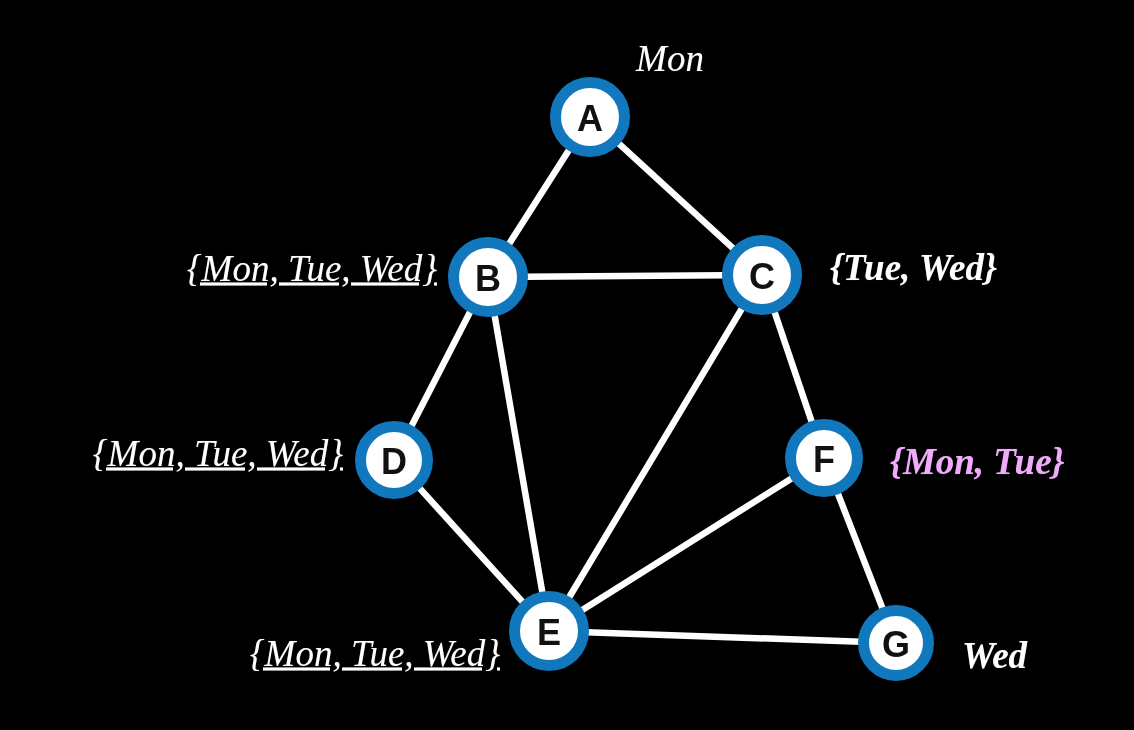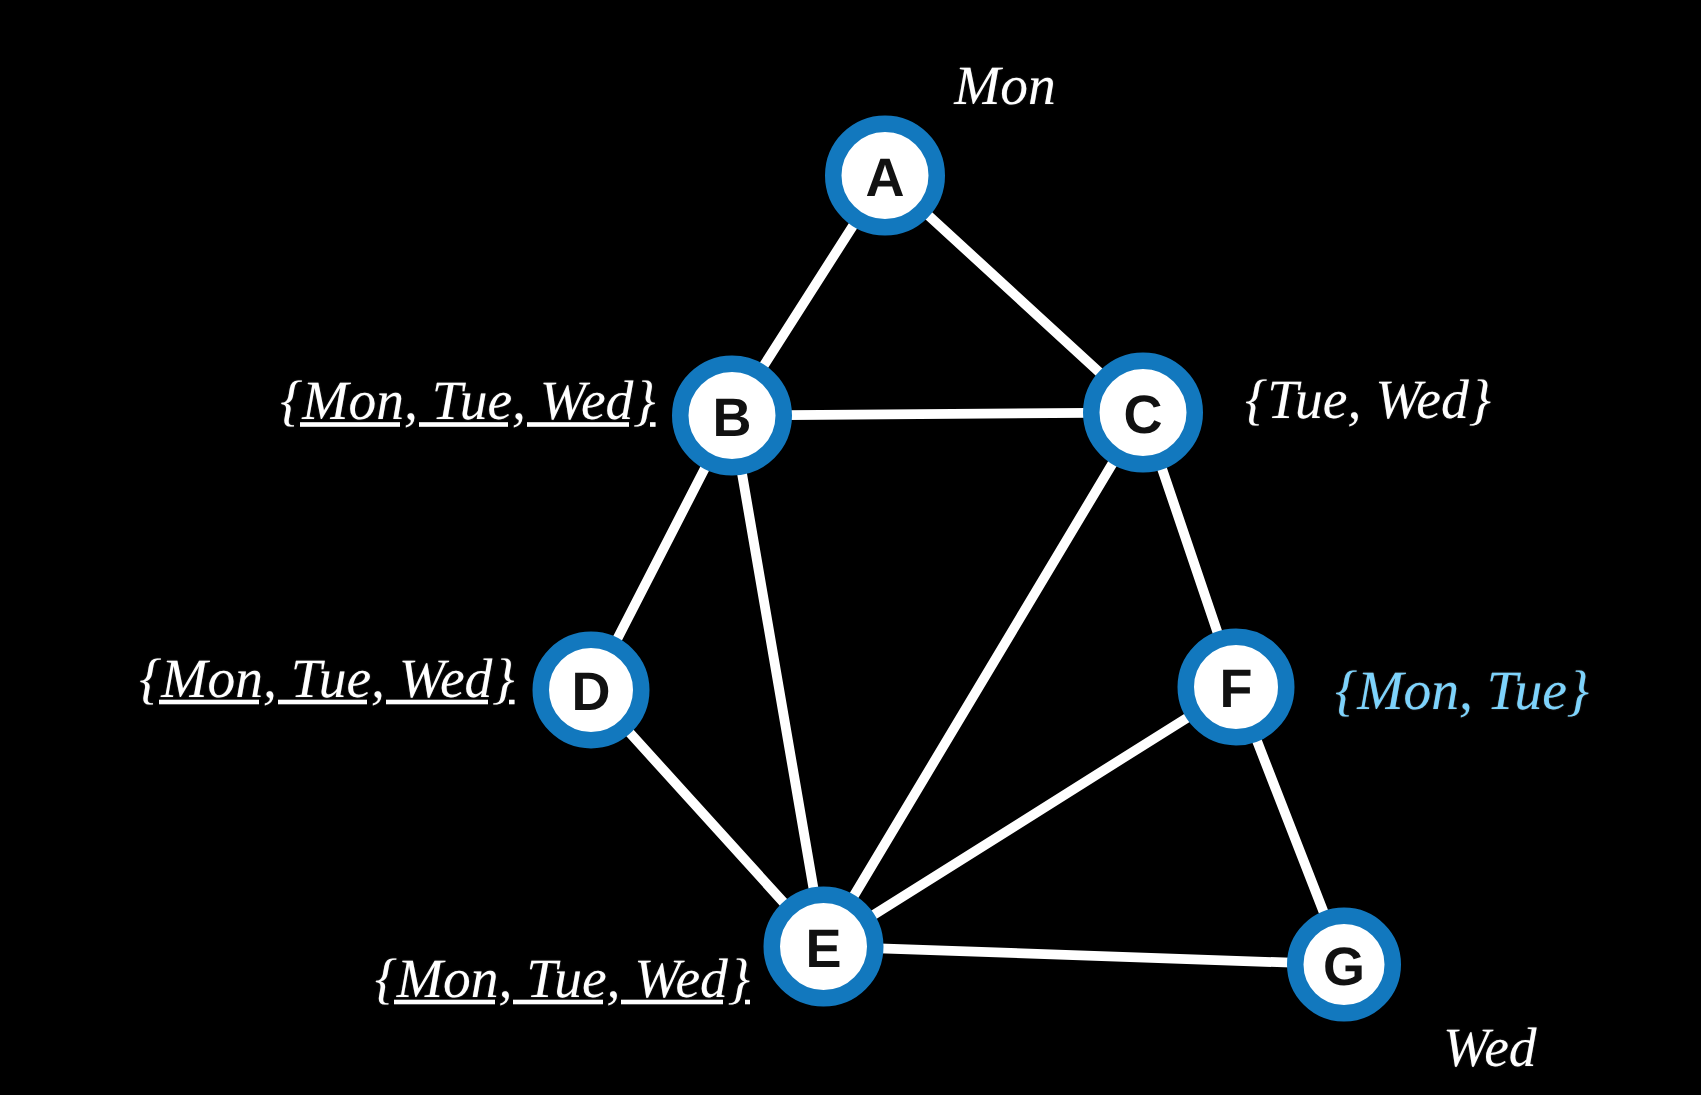--- a/index.html
+++ b/index.html
@@ -47,21 +47,21 @@
   .domain-label {
     position: absolute;
     color: #ffffff;
     font-family: "Liberation Serif", serif;
     font-style: italic;
     font-size: 37px;
     line-height: 1;
     white-space: nowrap;
     text-shadow: 0 0 1px rgba(255,255,255,0.35);
   }
-  .lbl-right { transform: translate(0, -50%); }
+  .lbl-right { transform: translate(0, -50%); font-weight: bold; }
   .lbl-left  { transform: translate(-100%, -50%); text-decoration: underline; }
   .lbl-center{ transform: translate(-50%, -50%); text-align: right; }
 </style>
 </head>
 <body>
 
 <div id="stage" style="width: 1134px; height: 730px; background: rgb(0, 0, 0);">
   <svg id="graph-svg" viewBox="0 0 1134 730" xmlns="http://www.w3.org/2000/svg">
     <g id="edge-layer">
         <line x1="570.1103784658228" y1="148.199406328121" x2="507.88962153417714" y2="245.800593671879" class="edge-line" stroke="#ffffff"></line>
@@ -106,16 +106,16 @@
           <text x="896" y="644" class="node-letter" fill="#111111">G</text>
         </g>
       </g>
   </svg>
   <div id="label-layer">
       <div class="domain-label lbl-center" style="left: 670px; top: 58px; color: rgb(255, 255, 255);">Mon</div>
       <div class="domain-label lbl-left" style="left: 437px; top: 268px; color: rgb(255, 255, 255);">{Mon, Tue, Wed}</div>
       <div class="domain-label lbl-right" style="left: 830px; top: 267px; color: rgb(255, 255, 255);">{Tue, Wed}</div>
       <div class="domain-label lbl-left" style="left: 343px; top: 453px; color: rgb(255, 255, 255);">{Mon, Tue, Wed}</div>
       <div class="domain-label lbl-left" style="left: 500px; top: 653px; color: rgb(255, 255, 255);">{Mon, Tue, Wed}</div>
-      <div class="domain-label lbl-right" style="left: 890px; top: 461px; color: #7dd3fc;">{Mon, Tue}</div>
-      <div class="domain-label lbl-right" style="left: 962px; top: 655px; color: rgb(255, 255, 255); margin-top: 44px;">Wed</div>
+      <div class="domain-label lbl-right" style="left: 890px; top: 461px; color: #f0abfc;">{Mon, Tue}</div>
+      <div class="domain-label lbl-right" style="left: 962px; top: 655px; color: rgb(255, 255, 255);">Wed</div>
     </div>
 </div>
 
 </body></html>

